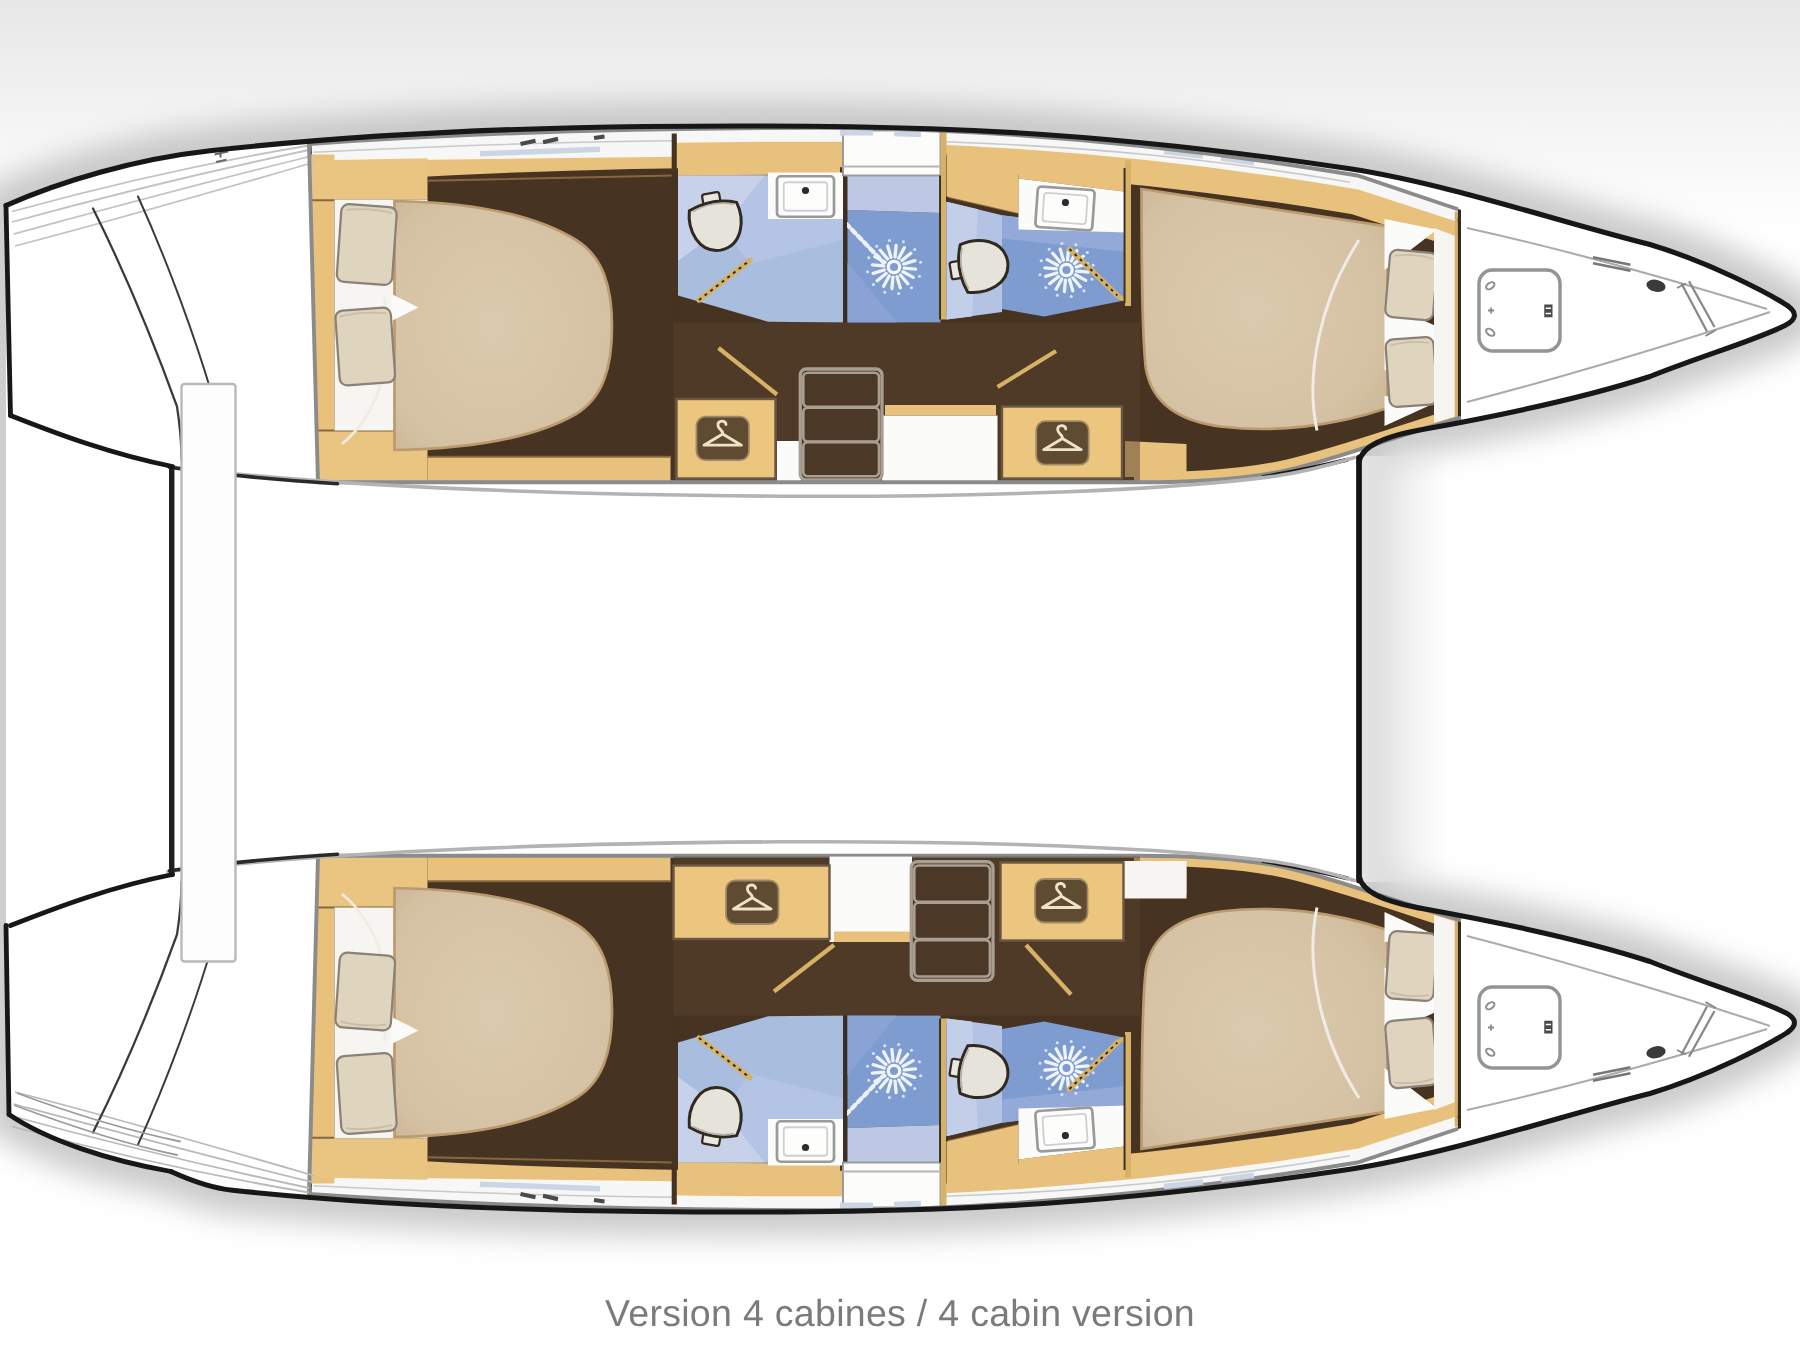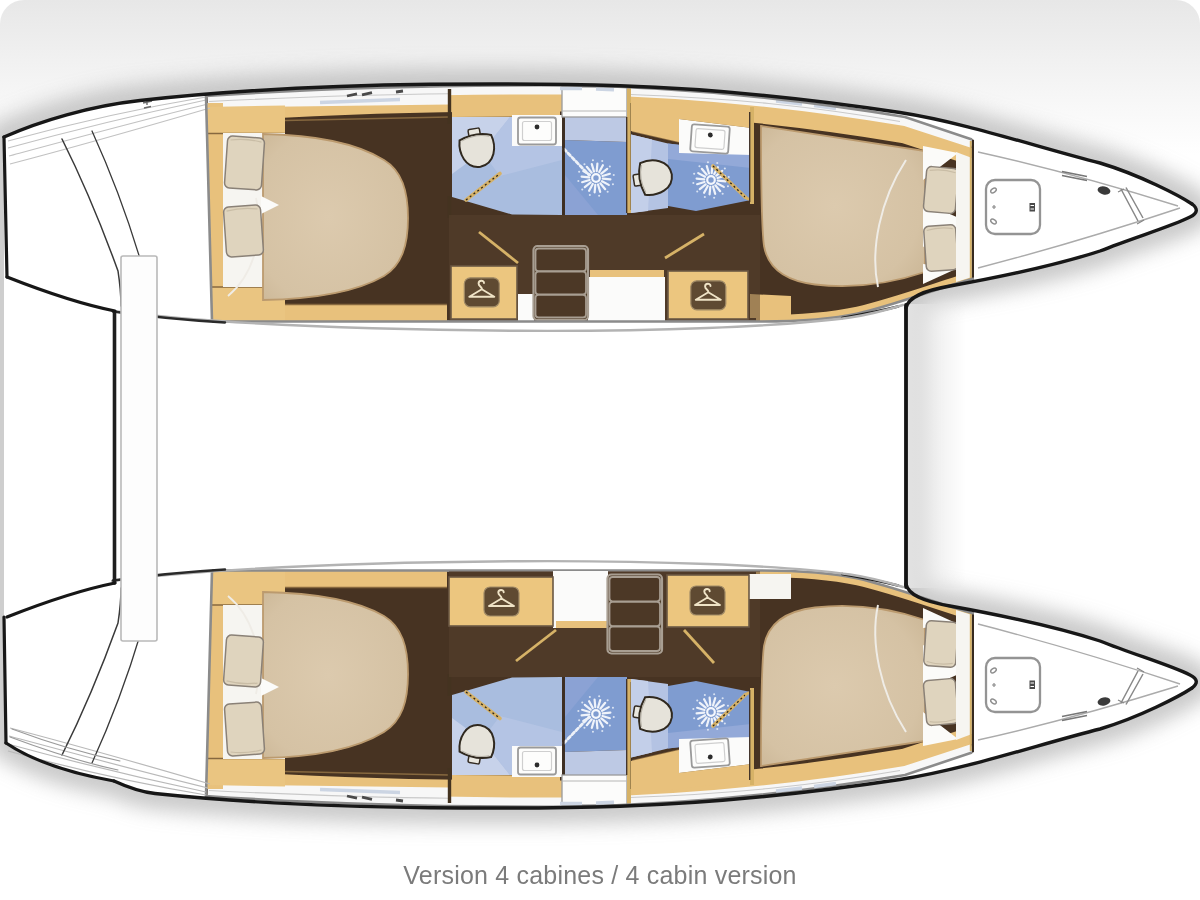--- a/index.html
+++ b/index.html
@@ -1,17 +1,17 @@
 <!DOCTYPE html>
 <html><head>
 <meta charset="utf-8">
 <style>
   html,body{margin:0;padding:0;background:#ffffff;}
   .page{position:relative;width:1200px;height:900px;overflow:hidden;
-        font-family:"Liberation Sans", sans-serif;border-radius:24px;}
+        font-family:"Liberation Sans", sans-serif;}
 </style>
 </head>
 <body>
 <div class="page">
 <svg width="1200" height="900" viewBox="0 0 1200 900" xmlns="http://www.w3.org/2000/svg">
 <defs>
   <linearGradient id="topband" x1="0" y1="0" x2="0" y2="1">
     <stop offset="0" stop-color="#e7e7e7"></stop>
     <stop offset="1" stop-color="#e9e9e9" stop-opacity="0"></stop>
   </linearGradient>

